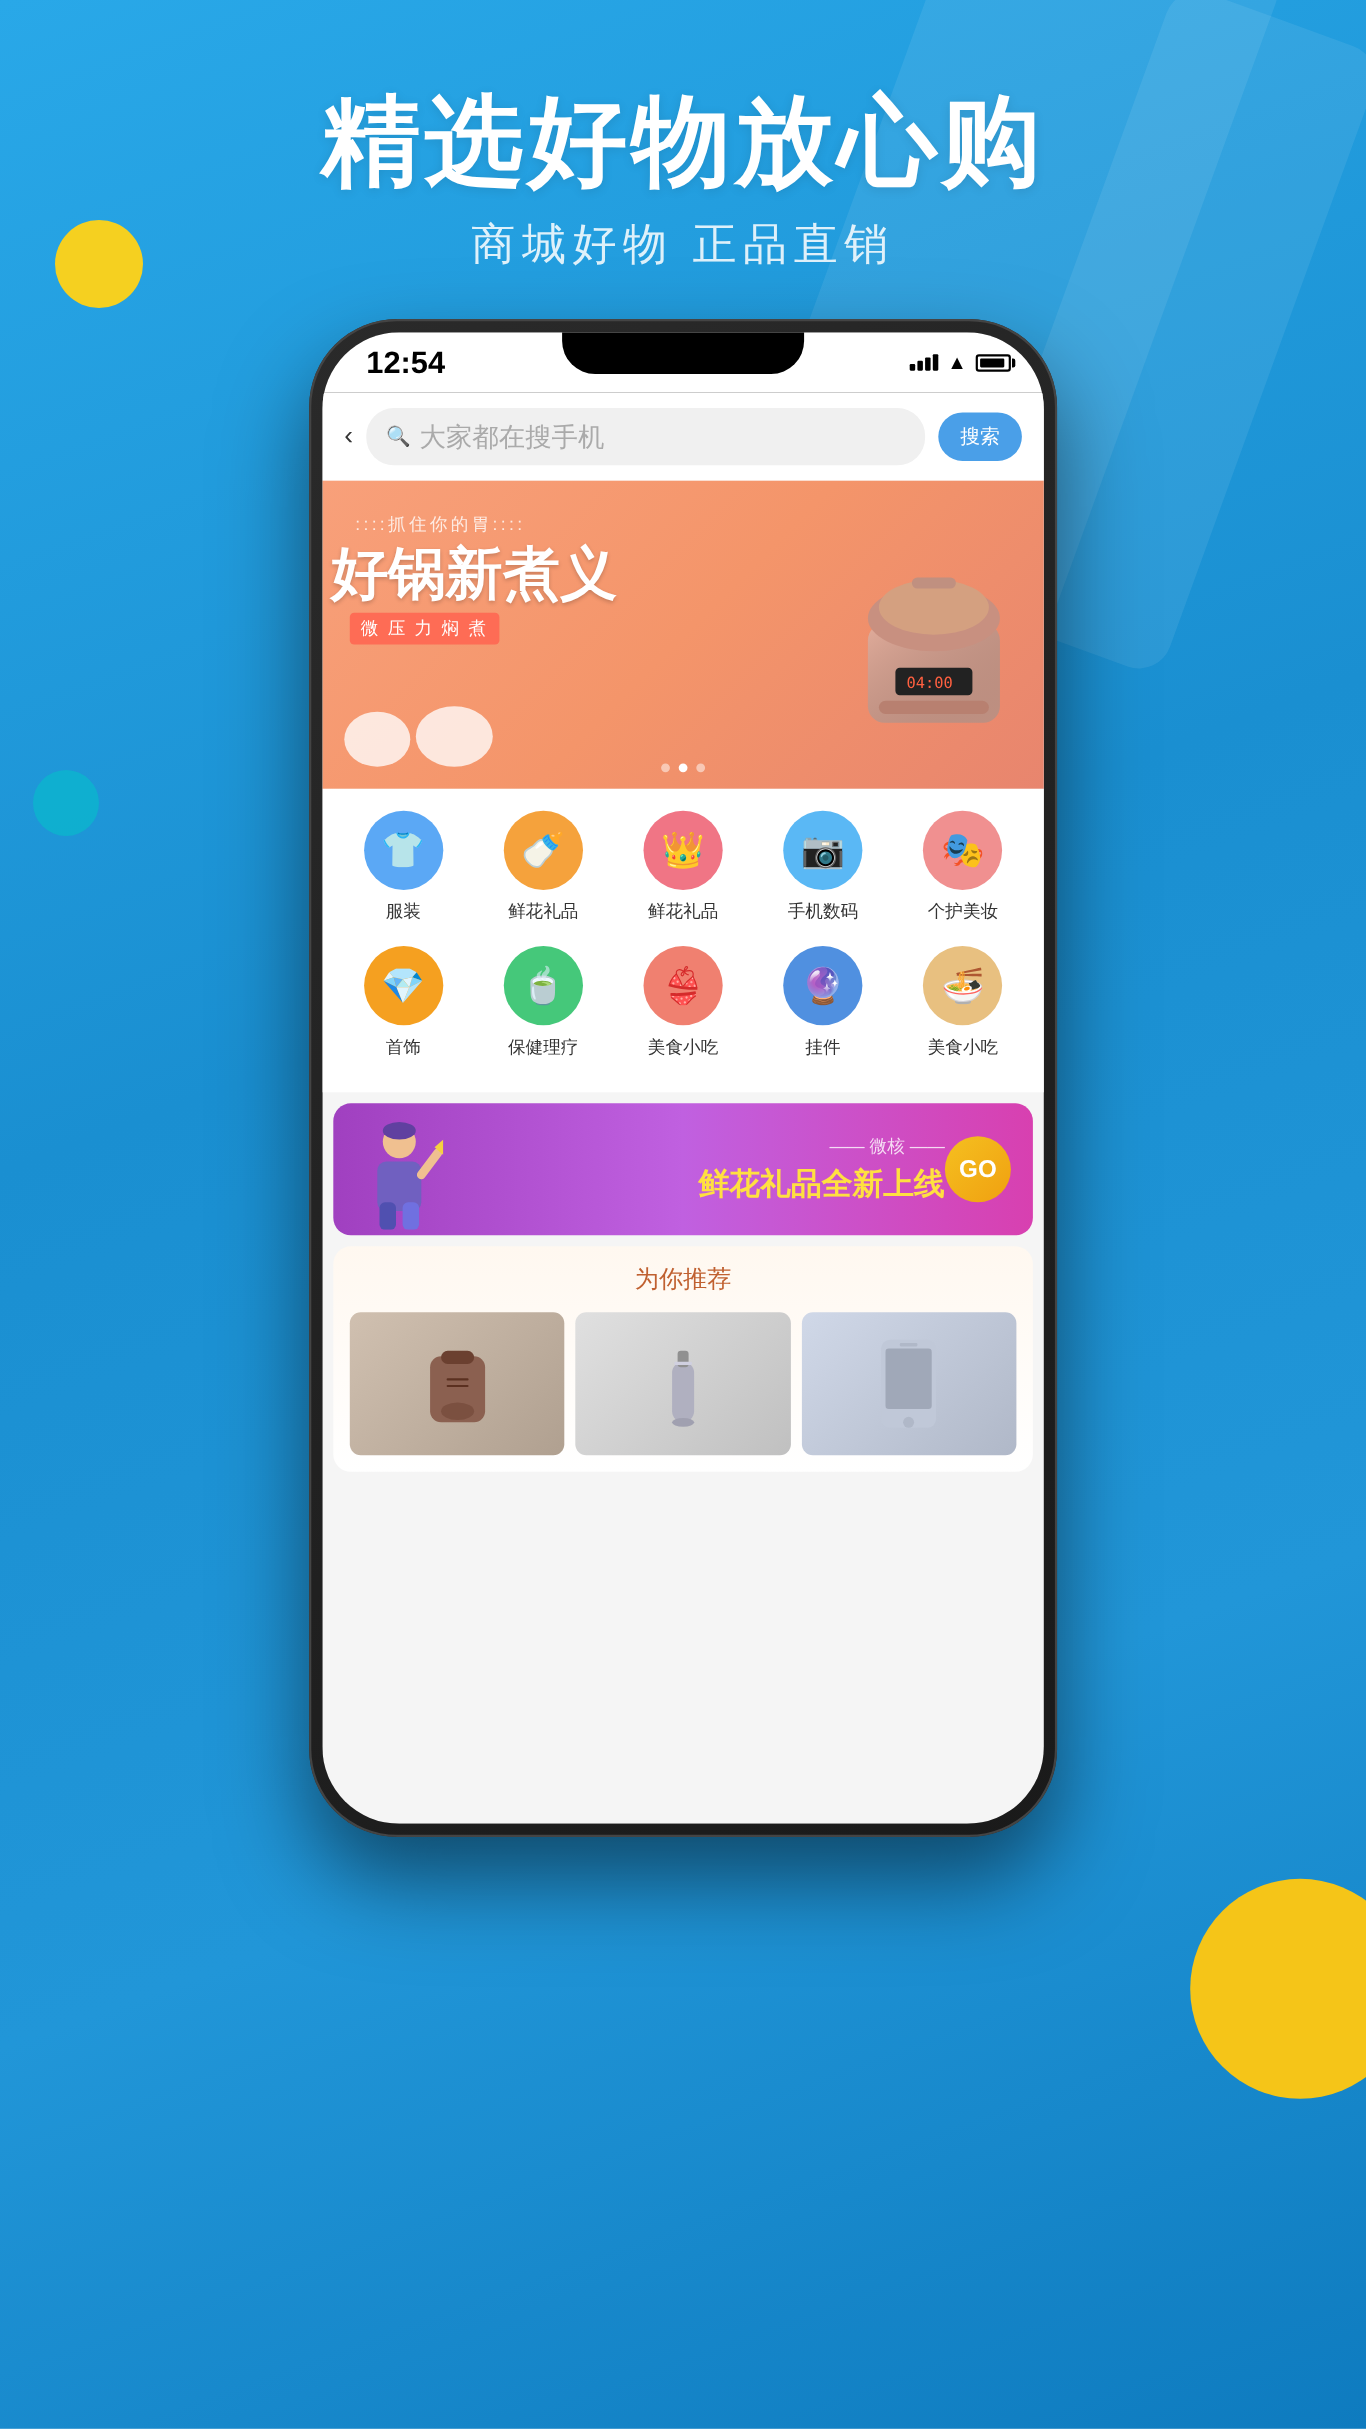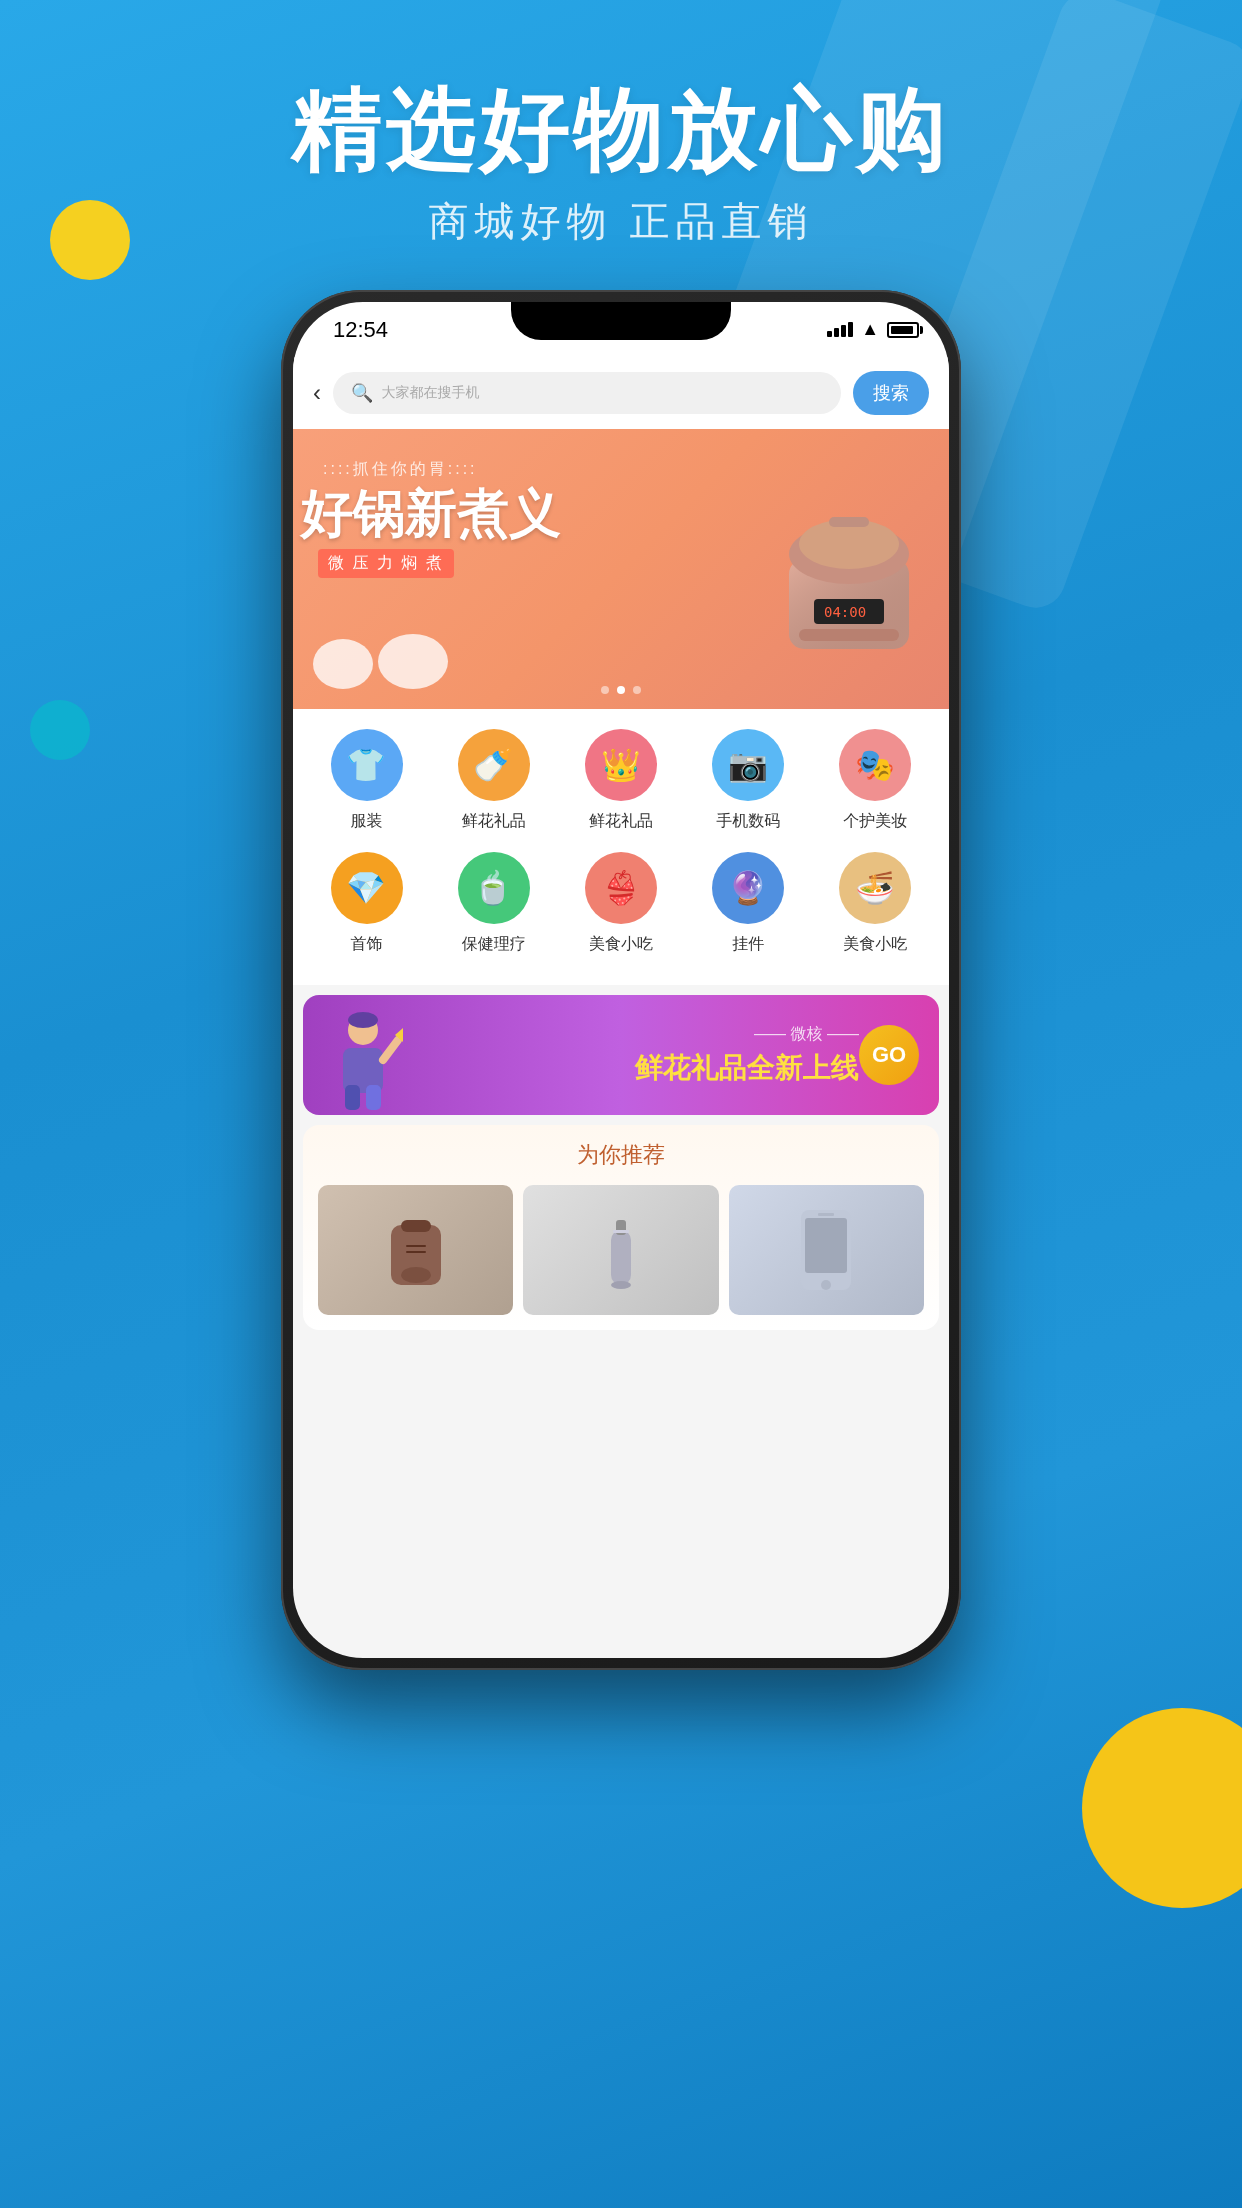--- a/index.html
+++ b/index.html
@@ -121,22 +121,22 @@
       top: 0; left: 0; right: 0;
       height: 55px;
       background: #fff;
       display: flex;
       align-items: center;
       justify-content: space-between;
       padding: 0 30px;
       z-index: 15;
     }
     .status-time {
-      font-size: 22px;
-      font-weight: 400;
+      font-size: 28px;
+      font-weight: 700;
       color: #000;
       padding-left: 10px;
     }
     .status-icons {
       display: flex;
       align-items: center;
       gap: 8px;
     }
     .signal-bars {
       display: flex; gap: 2px; align-items: flex-end;
@@ -203,21 +203,21 @@
       padding: 10px 18px;
       display: flex;
       align-items: center;
       gap: 8px;
     }
     .search-icon-inner {
       font-size: 18px;
       color: #999;
     }
     .search-placeholder {
-      font-size: 14px;
+      font-size: 24px;
       color: #aaa;
     }
     .search-btn {
       background: #4a9fe8;
       color: #fff;
       border: none;
       border-radius: 25px;
       padding: 10px 20px;
       font-size: 18px;
       font-weight: 500;

